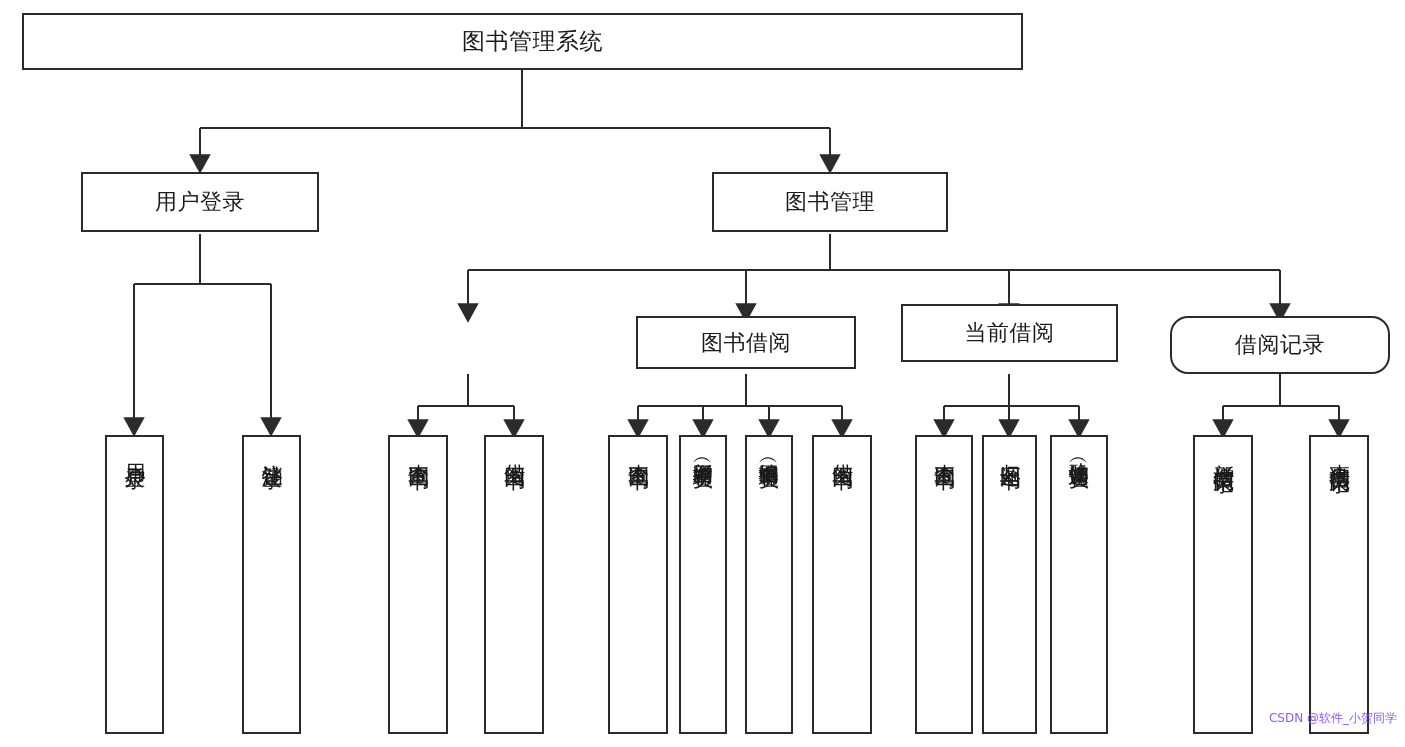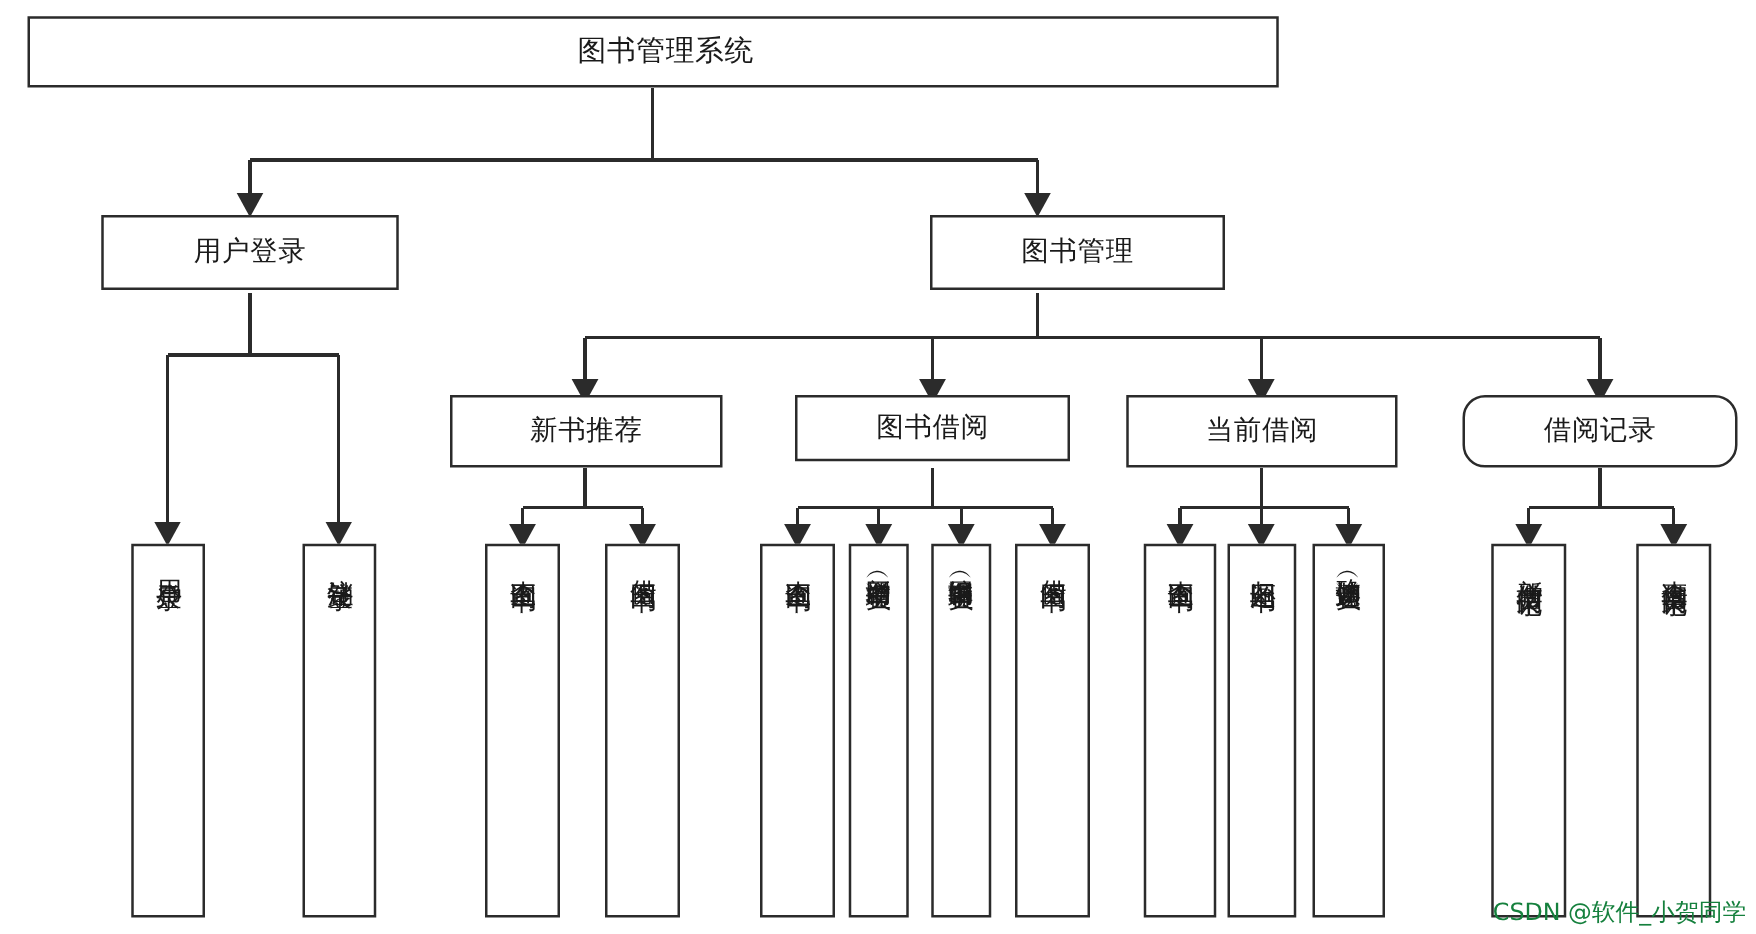--- a/index.html
+++ b/index.html
@@ -66,23 +66,23 @@
     letter-spacing: 2px;
     white-space: nowrap;
   }
   .node.vert.narrow .label {
     font-size: 20px;
     letter-spacing: 1px;
   }
   #watermark {
     position: absolute;
     right: 8px;
-    bottom: 4px;
-    font-size: 19px;
-    color: #15803d;
+    bottom: 20px;
+    font-size: 12px;
+    color: #8b5cf6;
     z-index: 5;
     white-space: nowrap;
     font-family: "DejaVu Sans", "Liberation Sans", sans-serif;
   }
 </style>
 </head>
 <body>
 
 <div id="canvas">
 
@@ -139,31 +139,28 @@
     </g>
   </svg>
 
   <div class="node horiz root" style="left:22px; top:13px; width:1001px; height:57px;">
     <span class="label">图书管理系统</span>
   </div>
 
   <div class="node horiz" style="left:81px; top:172px; width:238px; height:60px;">
     <span class="label">用户登录</span>
   </div>
-  <div class="node horiz" style="left:712px; top:172px; width:236px; height:60px;margin-left:32px;">
+  <div class="node horiz" style="left:712px; top:172px; width:236px; height:60px;">
     <span class="label">图书管理</span>
   </div>
 
-  <div class="node horiz" style="left:360px; top:316px; width:218px; height:58px;">
-    <span class="label">新书推荐</span>
-  </div>
   <div class="node horiz" style="left:636px; top:316px; width:220px; height:53px;">
     <span class="label">图书借阅</span>
   </div>
-  <div class="node horiz" style="left:901px; top:316px; width:217px; height:58px;">
+  <div class="node horiz" style="left:901px; top:304px; width:217px; height:58px;">
     <span class="label">当前借阅</span>
   </div>
   <div class="node horiz" style="left:1170px; top:316px; width:220px; height:58px;border-radius:18px;">
     <span class="label">借阅记录</span>
   </div>
 
   <div class="node vert" style="left:105px; top:435px; width:59px; height:299px;">
     <span class="label">用户登录</span>
   </div>
   <div class="node vert" style="left:242px; top:435px; width:59px; height:299px;">

